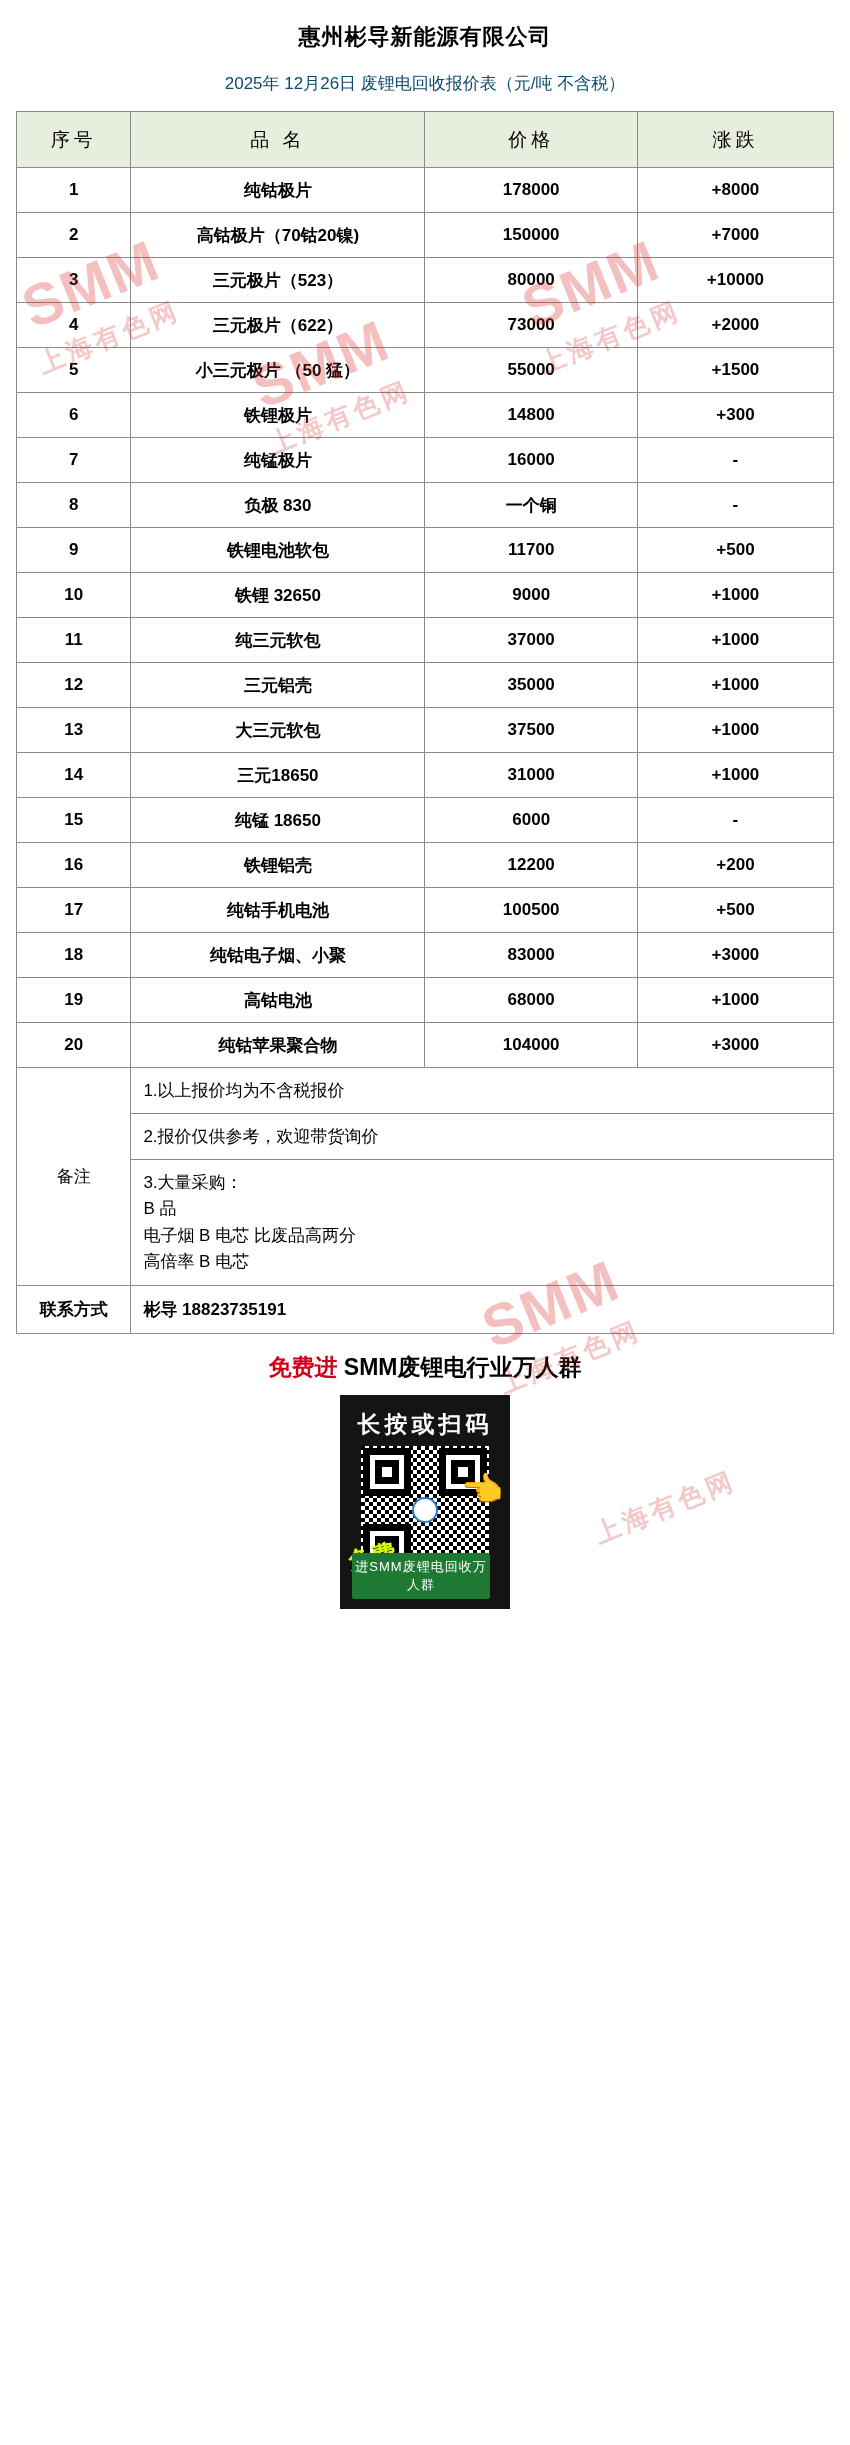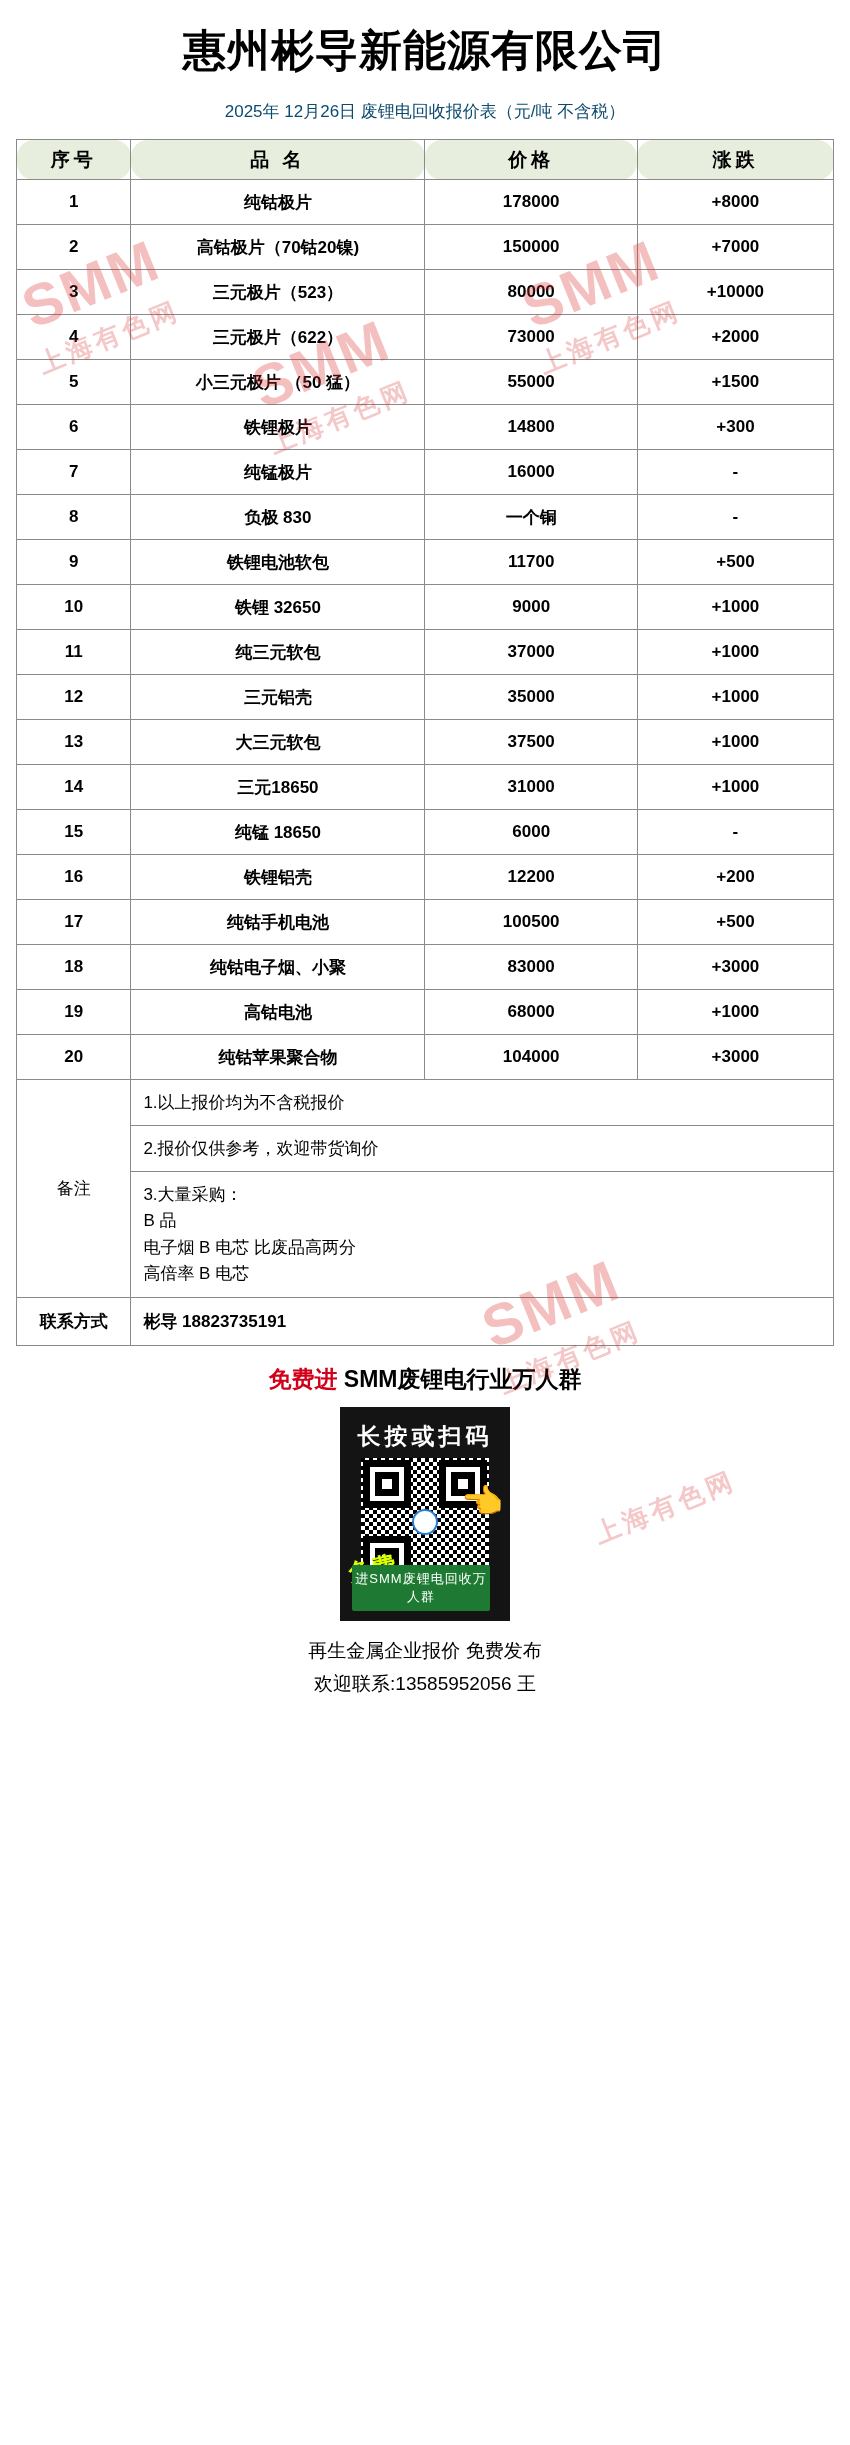--- a/index.html
+++ b/index.html
@@ -15,21 +15,21 @@
   .page {
     width: 850px;
     min-height: 2445px;
     position: relative;
     box-sizing: border-box;
     padding: 0 16px;
     background: #fff;
   }
   .company-title {
     text-align: center;
-    font-size: 43px;
+    font-size: 22px;
     font-weight: bold;
     letter-spacing: 1px;
     padding: 22px 0 14px 0;
     color: #000;
   }
   .subtitle {
     text-align: center;
     font-size: 17px;
     padding: 6px 0 16px 0;
     color: #0c4a6e;
@@ -42,25 +42,24 @@
   table.price th, table.price td {
     border: 1px solid #8a8a8a;
     text-align: center;
     font-size: 17px;
     height: 45px;
     padding: 2px 4px;
     box-sizing: border-box;
   }
   table.price thead th {
     background: #e8eedd;
-    font-weight: bold;
+    font-weight: normal;
     font-size: 19px;
     letter-spacing: 4px;
-    height: 40px;
-    border-radius: 17px;
+    height: 56px;
   }
   col.c1 { width: 14%; }
   col.c2 { width: 36%; }
   col.c3 { width: 26%; }
   col.c4 { width: 24%; }
   td.idx { font-weight: bold; font-size: 18px; }
   td.name { font-weight: bold; font-size: 18px; }
   td.price-v { font-weight: bold; font-size: 18px; }
   td.chg { font-weight: bold; font-size: 18px; }
 
@@ -405,24 +404,20 @@
       <div class="qr-code">
         <div class="qr-corner-bl"></div>
         <div class="qr-dot"></div>
       </div>
       <div class="qr-free-badge">免费</div>
       <div class="qr-hand">👈</div>
       <div class="qr-footer">进SMM废锂电回收万人群</div>
     </div>
   </div>
 
-  <div class="foot-lines">
-    <div>再生金属企业报价  免费发布</div>
-    <div>欢迎联系:13585952056  王</div>
-  </div>
 
   <div class="wm smm" style="left: 20px; top: 250px;">SMM</div>
   <div class="wm cn wm-gray" style="left: 34px; top: 320px;">上海有色网</div>
   <div class="wm smm" style="left: 250px; top: 330px;">SMM</div>
   <div class="wm cn wm-gray" style="left: 265px; top: 400px;">上海有色网</div>
   <div class="wm smm" style="left: 520px; top: 250px;">SMM</div>
   <div class="wm cn wm-gray" style="left: 535px; top: 320px;">上海有色网</div>
   <div class="wm smm" style="left: 480px; top: 1270px;">SMM</div>
   <div class="wm cn wm-gray" style="left: 495px; top: 1340px;">上海有色网</div>
   <div class="wm cn wm-gray" style="left: 590px; top: 1490px;">上海有色网</div>

